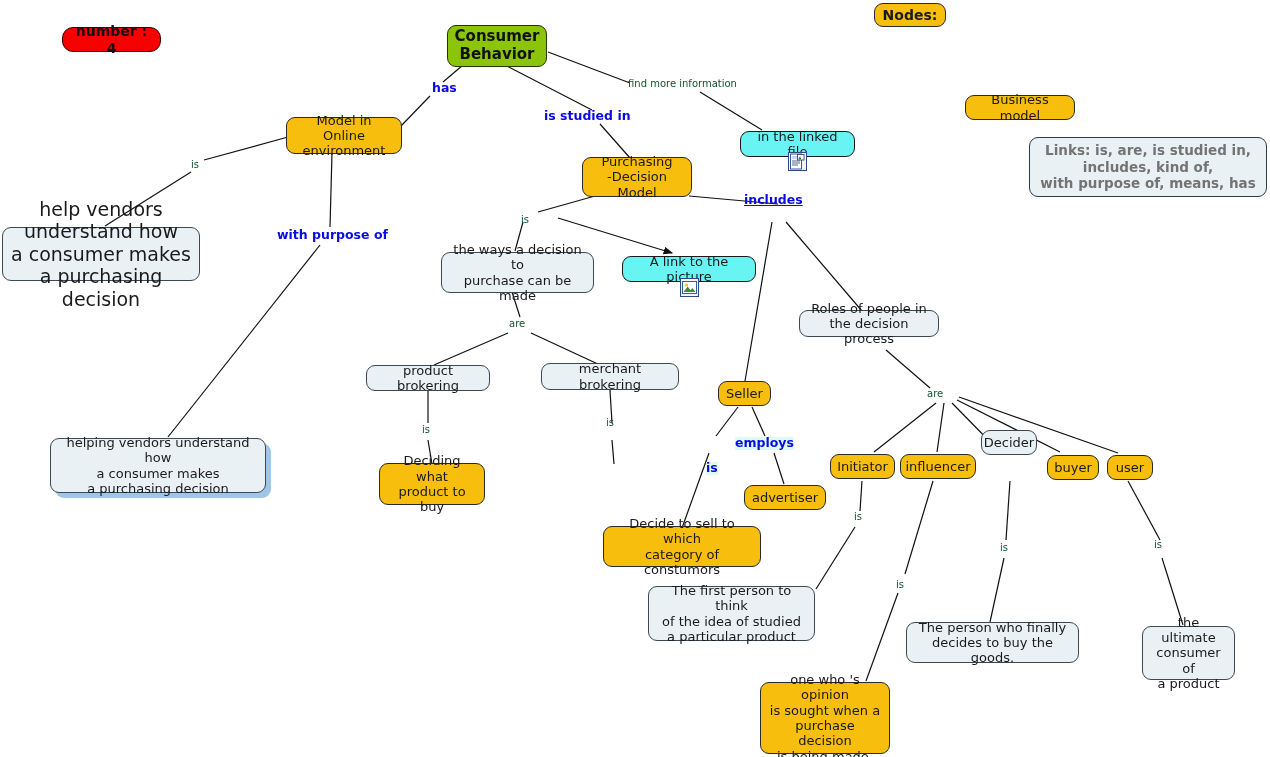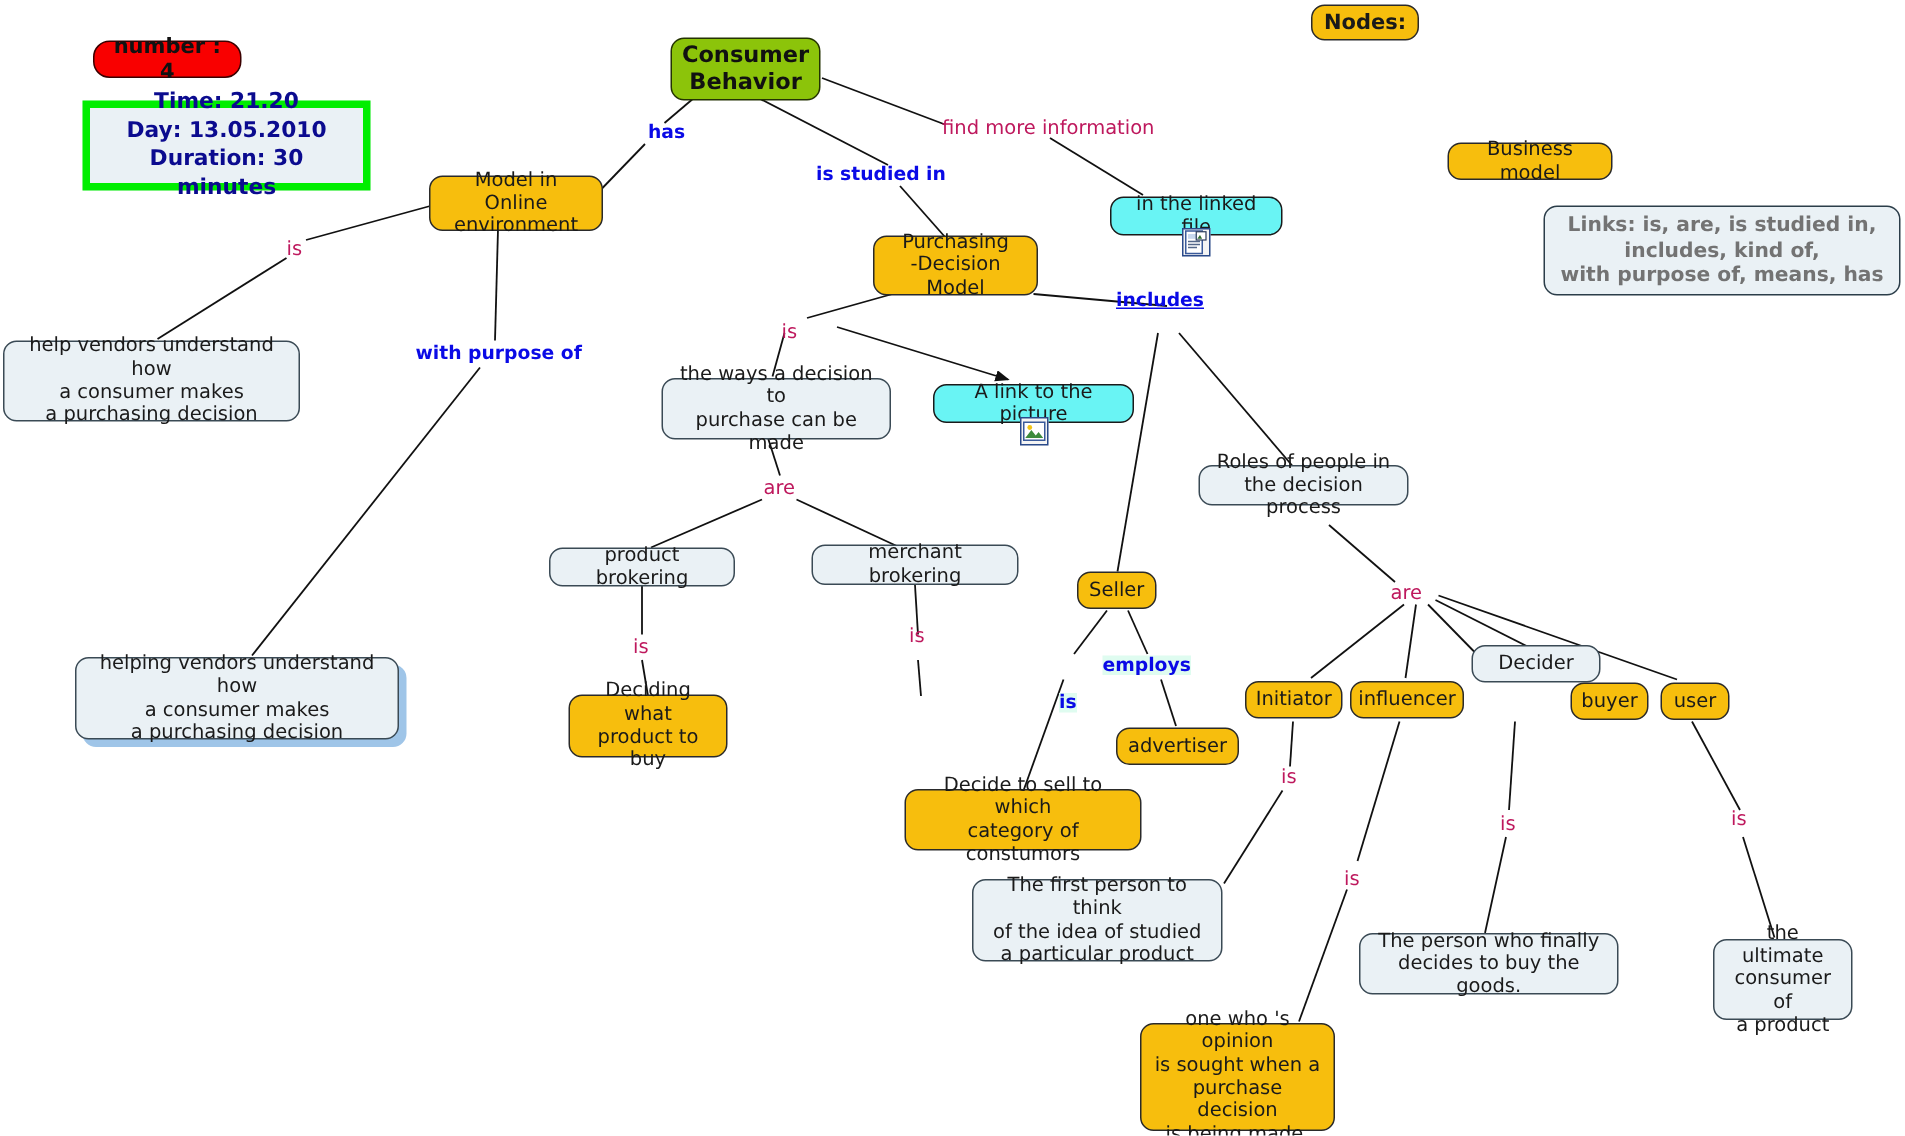--- a/index.html
+++ b/index.html
@@ -28,22 +28,22 @@
   .node.yellow{background:#F7BE0D;border-color:#2a2a2a;}
   .node.white{background:#EAF1F5;border-color:#3a4a55;}
   .node.green{background:#8CC40A;border-color:#243302;font-weight:bold;color:#111;font-size:15px;}
   .node.cyan{background:#69F4F4;border-color:#1a1a1a;font-size:13px;}
   .node.red{background:#F90000;border-color:#3a0000;font-weight:bold;font-size:14px;color:#111;border-radius:11px;}
   .node.selected{box-shadow:5px 5px 0 0 #9FC5E8;}
 
   
   .lbl{
     position:absolute;
-    font-size:13px;
-    color:#be185d;
+    font-size:10px;
+    color:#14532d;
     white-space:nowrap;
     line-height:1;
   }
   .lbl.link{font-weight:bold;color:#0a0ae6;font-size:12.5px;}
   .lbl.hl{background:#DFFCF0;}
 
   
   .infobox{
     position:absolute;box-sizing:border-box;
     background:#EAF1F5;border:1px solid #2b3d49;border-radius:9px;
@@ -173,21 +173,21 @@
 
   <div class="node cyan" style="left:622px;top:256px;width:134px;height:26px;">A link to the picture</div>
   <span class="attico" style="left:680px;top:278px;">
     <svg viewBox="0 0 17 17" xmlns="http://www.w3.org/2000/svg">
       <rect x="1.5" y="2.5" width="14" height="12" fill="#ffffff" stroke="#3a5a9a" stroke-width="1"></rect>
       <circle cx="5.5" cy="6" r="1.6" fill="#f2c414"></circle>
       <path d="M2.5 13 L6.6 7.6 L9.5 11.3 L11.4 9 L14.5 13 z" fill="#3d8b3d"></path>
     </svg>
   </span>
 
-  <div class="node white" style="left:2px;top:227px;width:198px;height:54px;font-size:13px;">help vendors understand how
+  <div class="node white" style="left:2px;top:227px;width:198px;height:54px;font-size:19px;">help vendors understand how
 a consumer makes
 a purchasing decision</div>
 
   <div class="node white selected" style="left:50px;top:438px;width:216px;height:55px;font-size:13px;">helping vendors understand how
 a consumer makes
 a purchasing decision</div>
 
   <div class="node white" style="left:441px;top:252px;width:153px;height:41px;">the ways a decision to
 purchase can be made</div>
 
@@ -206,21 +206,21 @@
 
   <div class="node yellow" style="left:744px;top:485px;width:82px;height:25px;">advertiser</div>
 
   <div class="node yellow" style="left:603px;top:526px;width:158px;height:41px;">Decide to sell to which
 category of constumors</div>
 
   <div class="node yellow" style="left:830px;top:454px;width:65px;height:25px;">Initiator</div>
 
   <div class="node yellow" style="left:900px;top:454px;width:76px;height:25px;">influencer</div>
 
-  <div class="node white" style="left:981px;top:430px;width:86px;height:25px;text-align:right;">Decider</div>
+  <div class="node white" style="left:981px;top:430px;width:56px;height:25px;text-align:right;">Decider</div>
 
   <div class="node yellow" style="left:1047px;top:455px;width:52px;height:25px;">buyer</div>
 
   <div class="node yellow" style="left:1107px;top:455px;width:46px;height:25px;">user</div>
 
   <div class="node white" style="left:648px;top:586px;width:167px;height:55px;">The first person to think
 of the idea of studied
 a particular product</div>
 
   <div class="node yellow" style="left:760px;top:682px;width:130px;height:72px;">one who 's opinion
@@ -264,23 +264,20 @@
   <span class="lbl" style="left:854px;top:512px;">is</span>
 
   <span class="lbl" style="left:896px;top:580px;">is</span>
 
   <span class="lbl" style="left:1000px;top:543px;">is</span>
 
   <span class="lbl" style="left:1154px;top:540px;">is</span>
 
   <div class="node red" style="left:62px;top:27px;width:99px;height:25px;">number : 4</div>
 
-  <div class="timebox" style="left:55px;top:67px;width:192px;height:60px;">Time: 21.20
-Day: 13.05.2010
-Duration: 30 minutes</div>
 
   <div class="node yellow" style="left:874px;top:3px;width:72px;height:24px;font-weight:bold;font-size:14px;">Nodes:</div>
 
   <div class="node yellow" style="left:965px;top:95px;width:110px;height:25px;">Business model</div>
 
   <div class="infobox" style="left:1029px;top:137px;width:238px;height:60px;">Links: is, are, is studied in,
 includes, kind of,
 with purpose of, means, has</div>
 
 </div>

